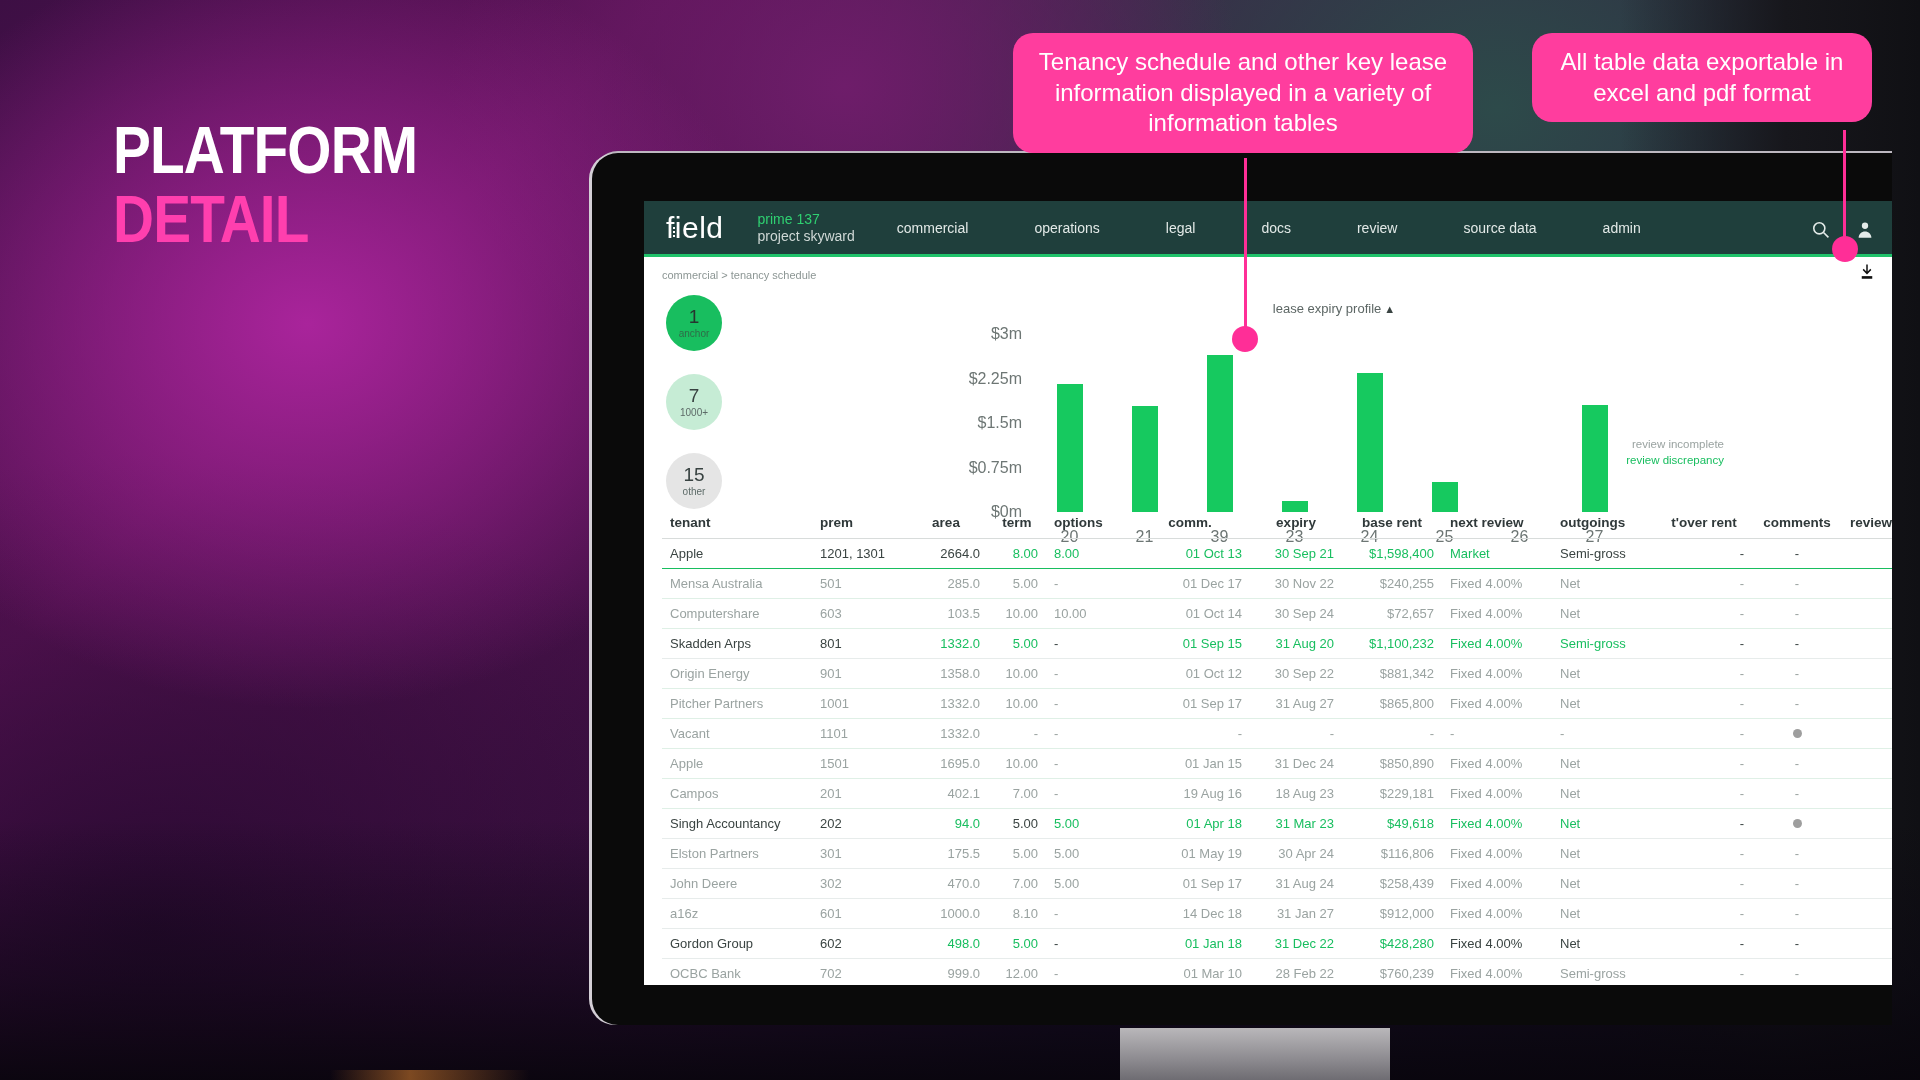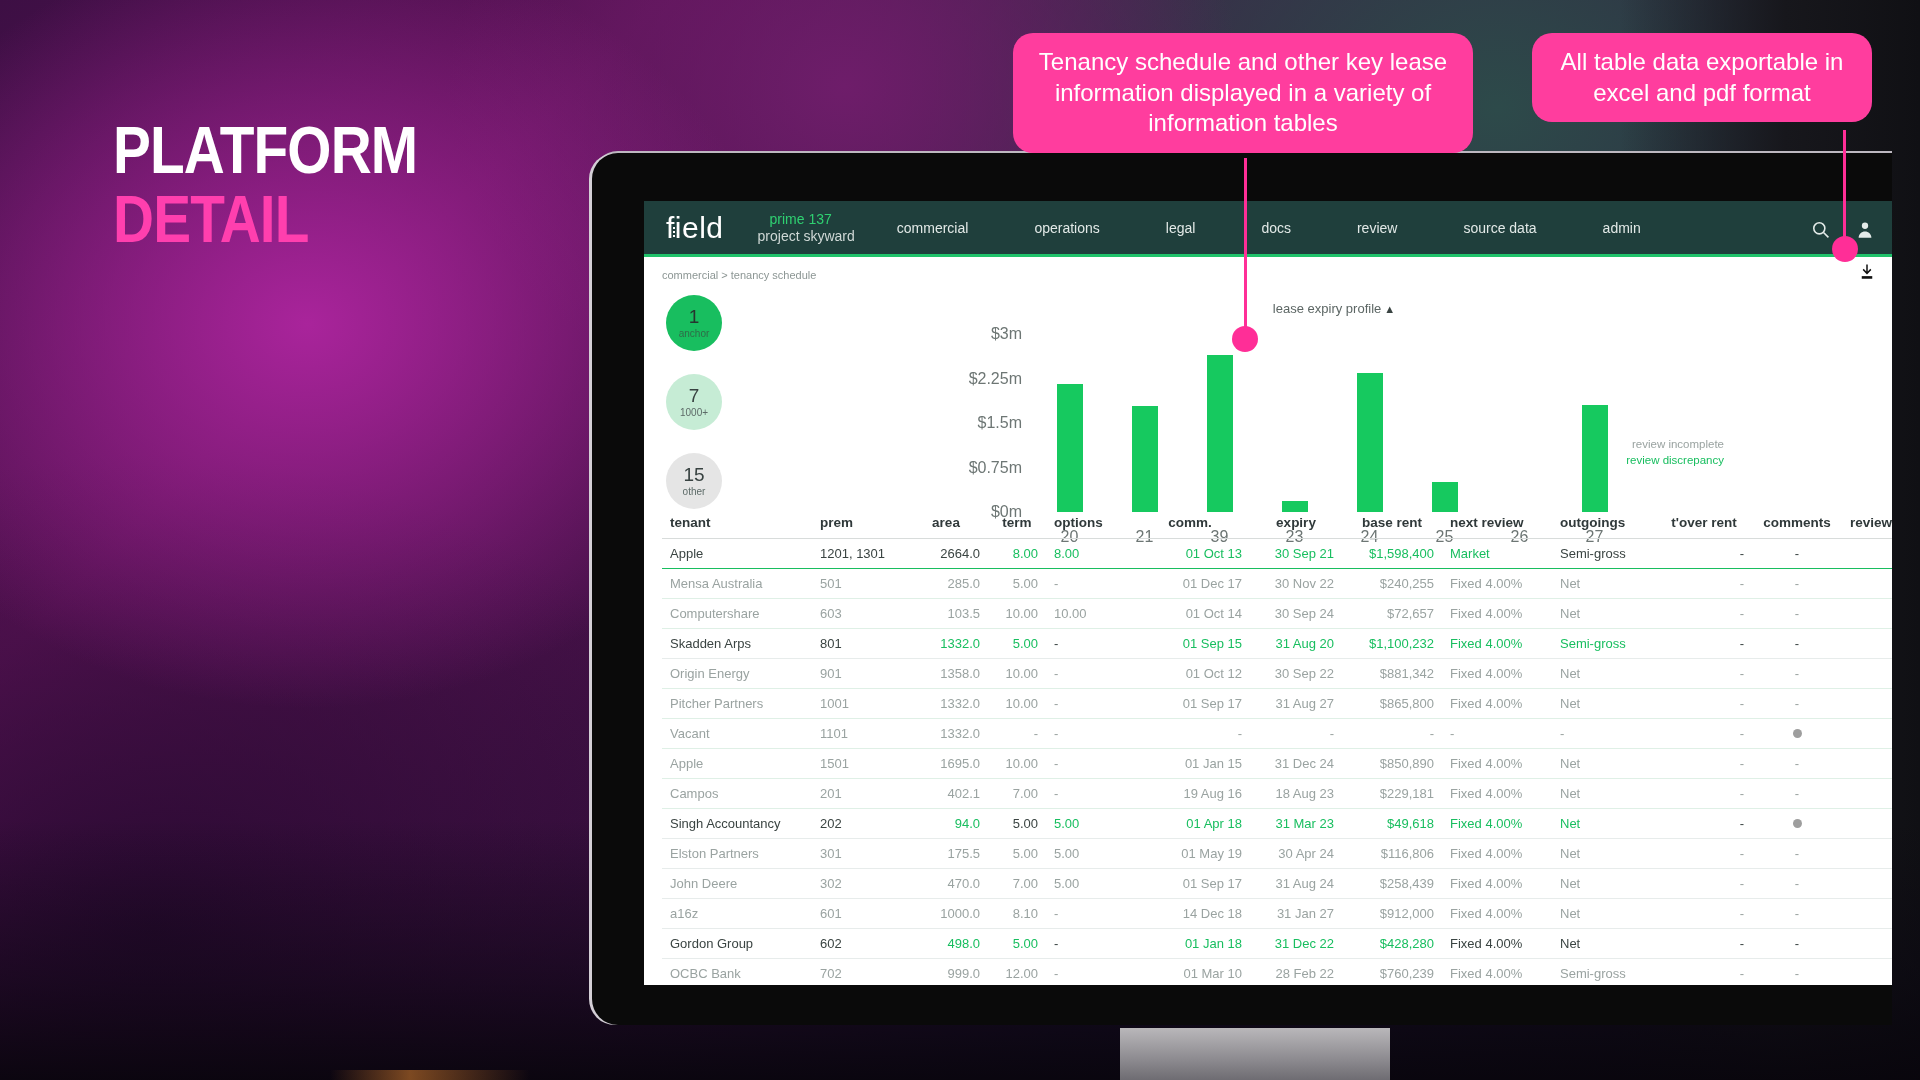--- a/index.html
+++ b/index.html
@@ -157,21 +157,21 @@
       radial-gradient(circle 1.1px at 6px 2px, #fff 99%, transparent 100%),
       radial-gradient(circle 1.1px at 2px 6px, #fff 99%, transparent 100%),
       radial-gradient(circle 1.1px at 6px 6px, #fff 99%, transparent 100%),
       radial-gradient(circle 1.1px at 2px 10px, #fff 99%, transparent 100%),
       radial-gradient(circle 1.1px at 6px 10px, #fff 99%, transparent 100%);
   }
   #project {
     margin-left: 34px;
     line-height: 1.2;
   }
-  #project .p1 { color: #2fd071; font-size: 14px; display: block; margin-left: 12px; }
+  #project .p1 { color: #2fd071; font-size: 14px; display: block; }
   #project .p2 { color: #cfd8d6; font-size: 14px; display: block; }
   .navitem {
     color: #e2e9e7;
     font-size: 14px;
     padding: 0 0;
     white-space: nowrap;
   }
   #navitems { display: flex; align-items: center; margin-left: 42px; }
   #navitems .navitem { margin-right: 66px; }
   #nav-right {

